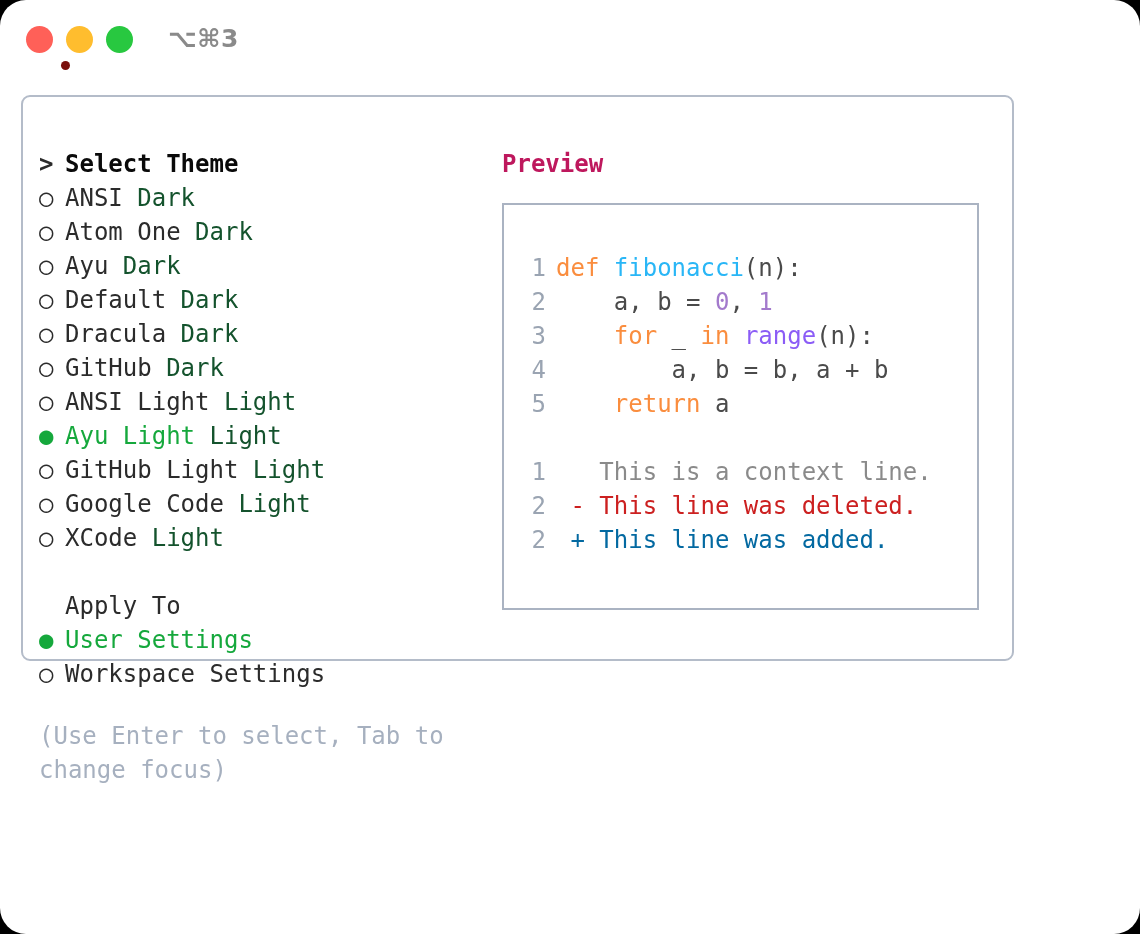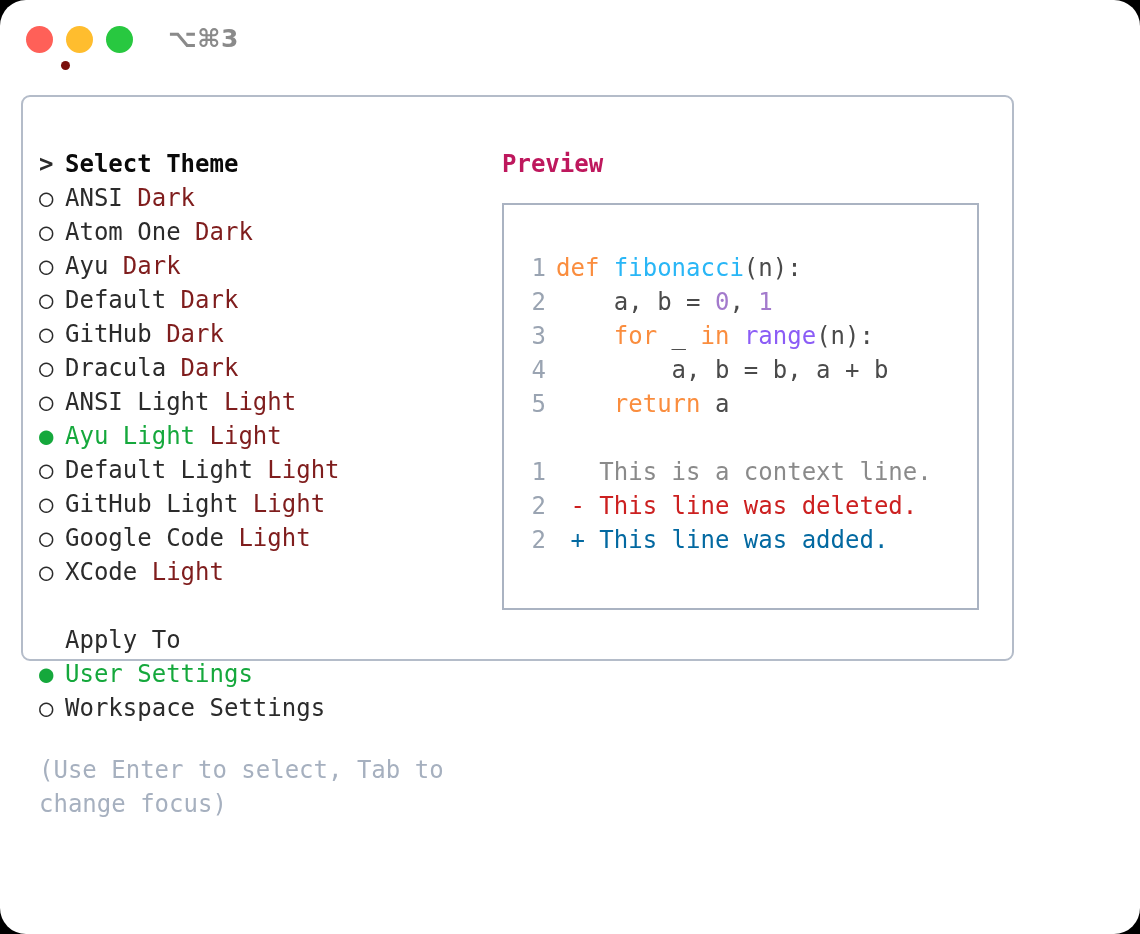--- a/index.html
+++ b/index.html
@@ -77,21 +77,21 @@
   }
   .row .marker {
     display:inline-block;
     width:26px;
     color:#2b2b2b;
   }
   .hdr {
     font-weight:bold;
     color:#0a0a0a;
   }
-  .dim { color:#7f1d1d; }
+  .dim { color:#14532d; }
   .sel { color:#15a83c; }
   .sel .marker { color:#15a83c; }
 
   .spacer { height:34px; }
 
   #hint {
     margin-top:28px;
     font-size:24px;
     line-height:34px;
     color:#a6b0bf;
@@ -159,25 +159,24 @@
 
       <div class="row hdr">
         <span class="marker">&gt;</span><span>Select Theme</span>
       </div>
 
       <div id="theme-items">
           <div class="row"><span class="marker">○</span><span>ANSI</span><span class="dim"> Dark</span></div>
           <div class="row"><span class="marker">○</span><span>Atom One</span><span class="dim"> Dark</span></div>
           <div class="row"><span class="marker">○</span><span>Ayu</span><span class="dim"> Dark</span></div>
           <div class="row"><span class="marker">○</span><span>Default</span><span class="dim"> Dark</span></div>
+          <div class="row"><span class="marker">○</span><span>Dracula</span><span class="dim"> Dark</span></div>
           <div class="row"><span class="marker">○</span><span>GitHub</span><span class="dim"> Dark</span></div>
-          <div class="row"><span class="marker">○</span><span>Dracula</span><span class="dim"> Dark</span></div>
           <div class="row"><span class="marker">○</span><span>ANSI Light</span><span class="dim"> Light</span></div>
           <div class="row sel"><span class="marker">●</span><span>Ayu Light</span><span class="dim"> Light</span></div>
-          <div class="row"><span class="marker">○</span><span>Default Light</span><span class="dim"> Light</span></div>
           <div class="row"><span class="marker">○</span><span>GitHub Light</span><span class="dim"> Light</span></div>
           <div class="row"><span class="marker">○</span><span>Google Code</span><span class="dim"> Light</span></div>
           <div class="row"><span class="marker">○</span><span>XCode</span><span class="dim"> Light</span></div>
         </div>
 
       <div class="spacer"></div>
 
       <div class="row">
         <span class="marker"></span><span>Apply To</span>
       </div>

